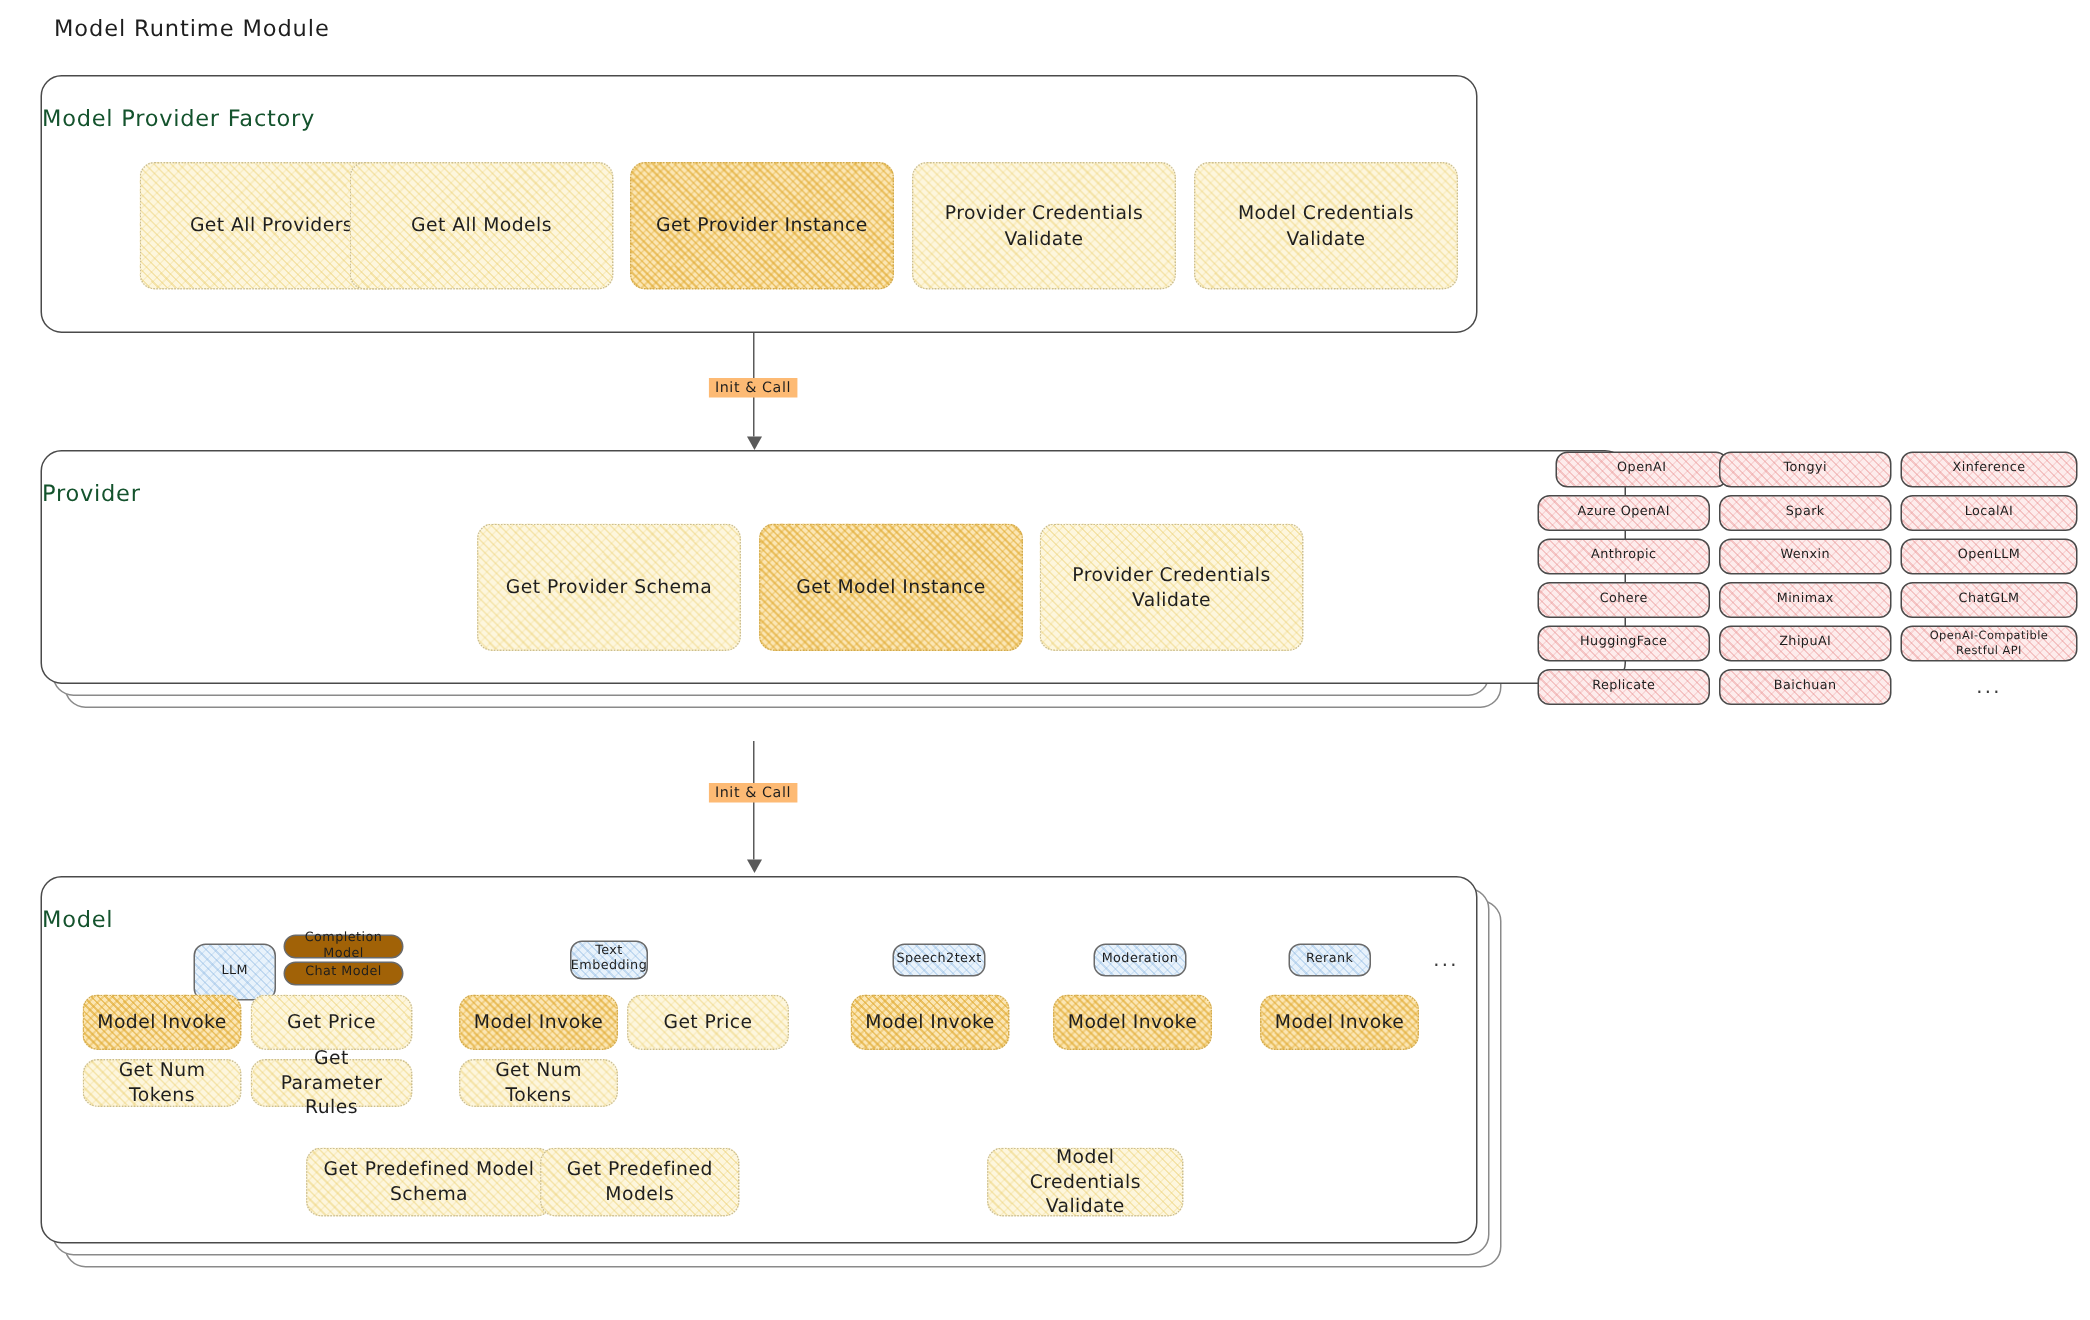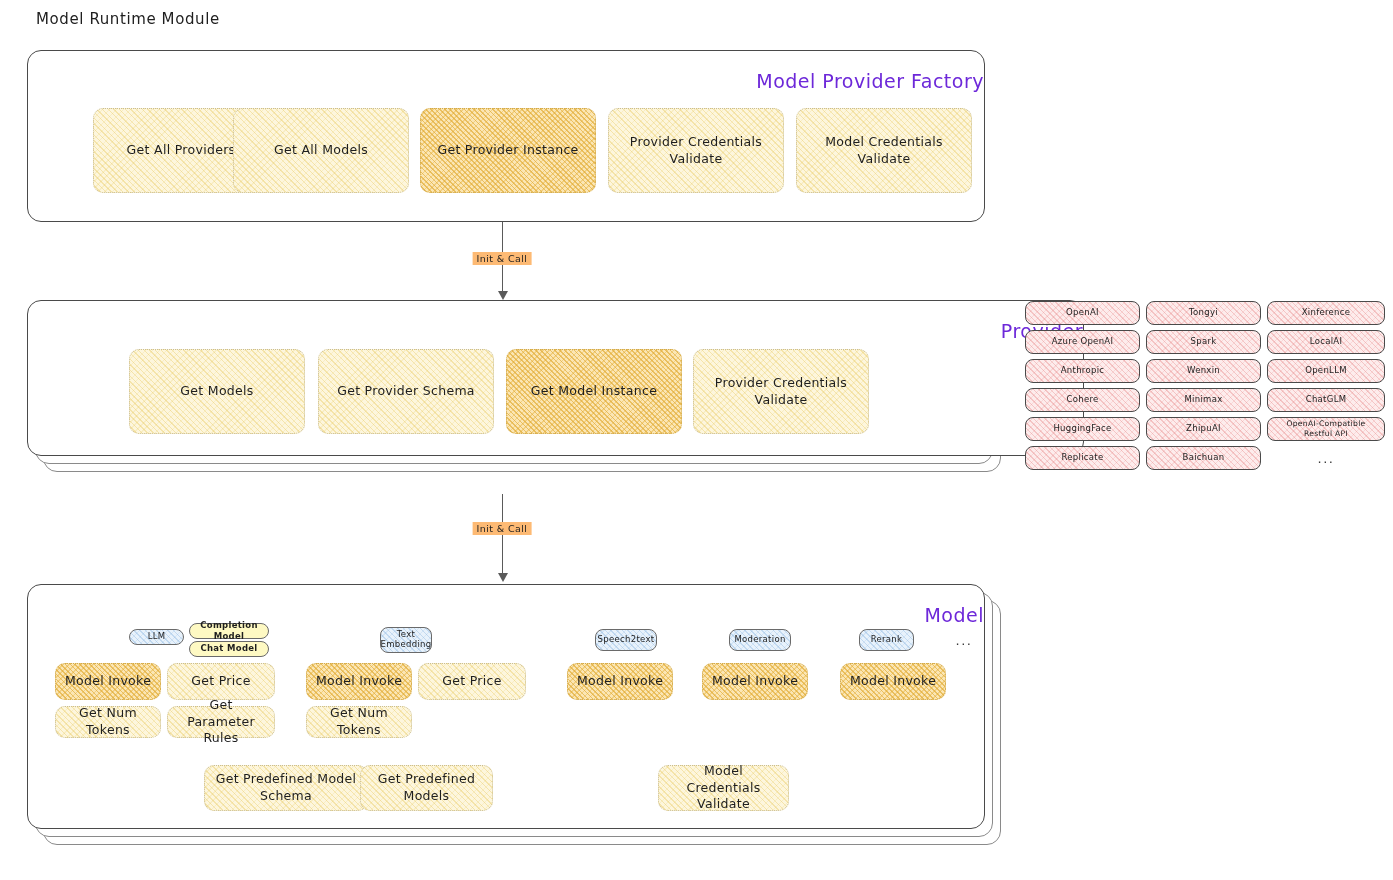--- a/index.html
+++ b/index.html
@@ -29,22 +29,22 @@
     border-radius: 14px;
   }
   .panel-stack-layer {
     position: absolute;
     background: #ffffff;
     border: 1.1px solid #8a8a8a;
     border-radius: 14px;
   }
   .panel-title {
     position: absolute; left: 0; right: 0;
-    text-align: right;
-    font-size: 19px; color: #6d28d9; letter-spacing: .5px;
+    text-align: left;
+    font-size: 15px; color: #14532d; letter-spacing: .5px;
   }
 
   
   .node {
     position: absolute;
     border-radius: 10px;
     display: flex; align-items: center; justify-content: center;
     text-align: center;
     font-size: 12.5px; line-height: 1.35;
     color: #1e1e1e; letter-spacing: .3px;
@@ -83,23 +83,22 @@
     background-color: #e8f2fb;
     background-image:
       repeating-linear-gradient(45deg, rgba(120,170,220,.34) 0 1px, rgba(0,0,0,0) 1px 4px),
       repeating-linear-gradient(-45deg, rgba(120,170,220,.18) 0 1px, rgba(0,0,0,0) 1px 5px);
     font-size: 8.5px; line-height: 1.15;
   }
   
   .n-white {
     border: 1.2px solid #6a6a6a;
     border-radius: 8px;
-    background: #fef9c3;
+    background: #a16207;
     font-size: 8.5px;
-    font-weight: bold;
   }
 
   .ellipsis {
     position: absolute;
     font-size: 13px; color: #3a3a3a; letter-spacing: 1.5px;
     display: flex; align-items: center; justify-content: center;
   }
 
   
   .conn { position: absolute; }
@@ -141,29 +140,28 @@
     <div class="conn-head" style="top:69px;"></div>
     <div class="conn-label hw" style="left:0px; top:30px;">Init &amp; Call</div>
   </div>
 
   <div class="panel-stack-layer" style="left:43px; top:316px; width:958px; height:156px;"></div>
   <div class="panel-stack-layer" style="left:35px; top:308px; width:958px; height:156px;"></div>
 
   <div class="panel" style="left:27px; top:300px; width:1057px; height:156px;">
     <div class="panel-title hw" style="top:19px;">Provider</div>
 
-    <div class="node n-yellow" style="left:101px; top:48px; width:176px; height:85px;">Get Models</div>
     <div class="node n-yellow" style="left:290px; top:48px; width:176px; height:85px;">Get Provider Schema</div>
     <div class="node n-orange" style="left:478px; top:48px; width:176px; height:85px;">Get Model Instance</div>
     <div class="node n-yellow" style="left:665px; top:48px; width:176px; height:85px;">Provider Credentials Validate</div>
   </div>
 
   <div style="position:absolute; left:1025px; top:300px; width:360px; height:175px;">
 
-    <div class="node n-pink" style="left:0px;   top:1px;   width:115px; height:24px; position:absolute;">OpenAI</div>
+    <div class="node n-pink" style="left:12px;   top:1px;   width:115px; height:24px; position:absolute;">OpenAI</div>
     <div class="node n-pink" style="left:0px;   top:30px;  width:115px; height:24px; position:absolute;">Azure OpenAI</div>
     <div class="node n-pink" style="left:0px;   top:59px;  width:115px; height:24px; position:absolute;">Anthropic</div>
     <div class="node n-pink" style="left:0px;   top:88px;  width:115px; height:24px; position:absolute;">Cohere</div>
     <div class="node n-pink" style="left:0px;   top:117px; width:115px; height:24px; position:absolute;">HuggingFace</div>
     <div class="node n-pink" style="left:0px;   top:146px; width:115px; height:24px; position:absolute;">Replicate</div>
 
     <div class="node n-pink" style="left:121px; top:1px;   width:115px; height:24px; position:absolute;">Tongyi</div>
     <div class="node n-pink" style="left:121px; top:30px;  width:115px; height:24px; position:absolute;">Spark</div>
     <div class="node n-pink" style="left:121px; top:59px;  width:115px; height:24px; position:absolute;">Wenxin</div>
     <div class="node n-pink" style="left:121px; top:88px;  width:115px; height:24px; position:absolute;">Minimax</div>
@@ -183,21 +181,21 @@
     <div class="conn-head" style="top:79px;"></div>
     <div class="conn-label hw" style="left:0px; top:28px;">Init &amp; Call</div>
   </div>
 
   <div class="panel-stack-layer" style="left:43px; top:600px; width:958px; height:245px;"></div>
   <div class="panel-stack-layer" style="left:35px; top:592px; width:958px; height:245px;"></div>
 
   <div class="panel" style="left:27px; top:584px; width:958px; height:245px;">
     <div class="panel-title hw" style="top:19px;">Model</div>
 
-    <div class="node n-blue" style="left:101px; top:44px; width:55px; height:16px;">LLM</div>
+    <div class="node n-blue" style="left:101px; top:44px; width:55px; height:38px;">LLM</div>
     <div class="node n-white" style="left:161px; top:38px; width:80px; height:16px;">Completion Model</div>
     <div class="node n-white" style="left:161px; top:56px; width:80px; height:16px;">Chat Model</div>
 
     <div class="node n-orange" style="left:27px; top:78px; width:106px; height:37px;">Model Invoke</div>
     <div class="node n-yellow" style="left:139px; top:78px; width:108px; height:37px;">Get Price</div>
     <div class="node n-yellow" style="left:27px; top:121px; width:106px; height:32px;">Get Num Tokens</div>
     <div class="node n-yellow" style="left:139px; top:121px; width:108px; height:32px;">Get Parameter Rules</div>
 
     <div class="node n-blue" style="left:352px; top:42px; width:52px; height:26px; white-space:pre-line;">Text Embedding</div>
 

